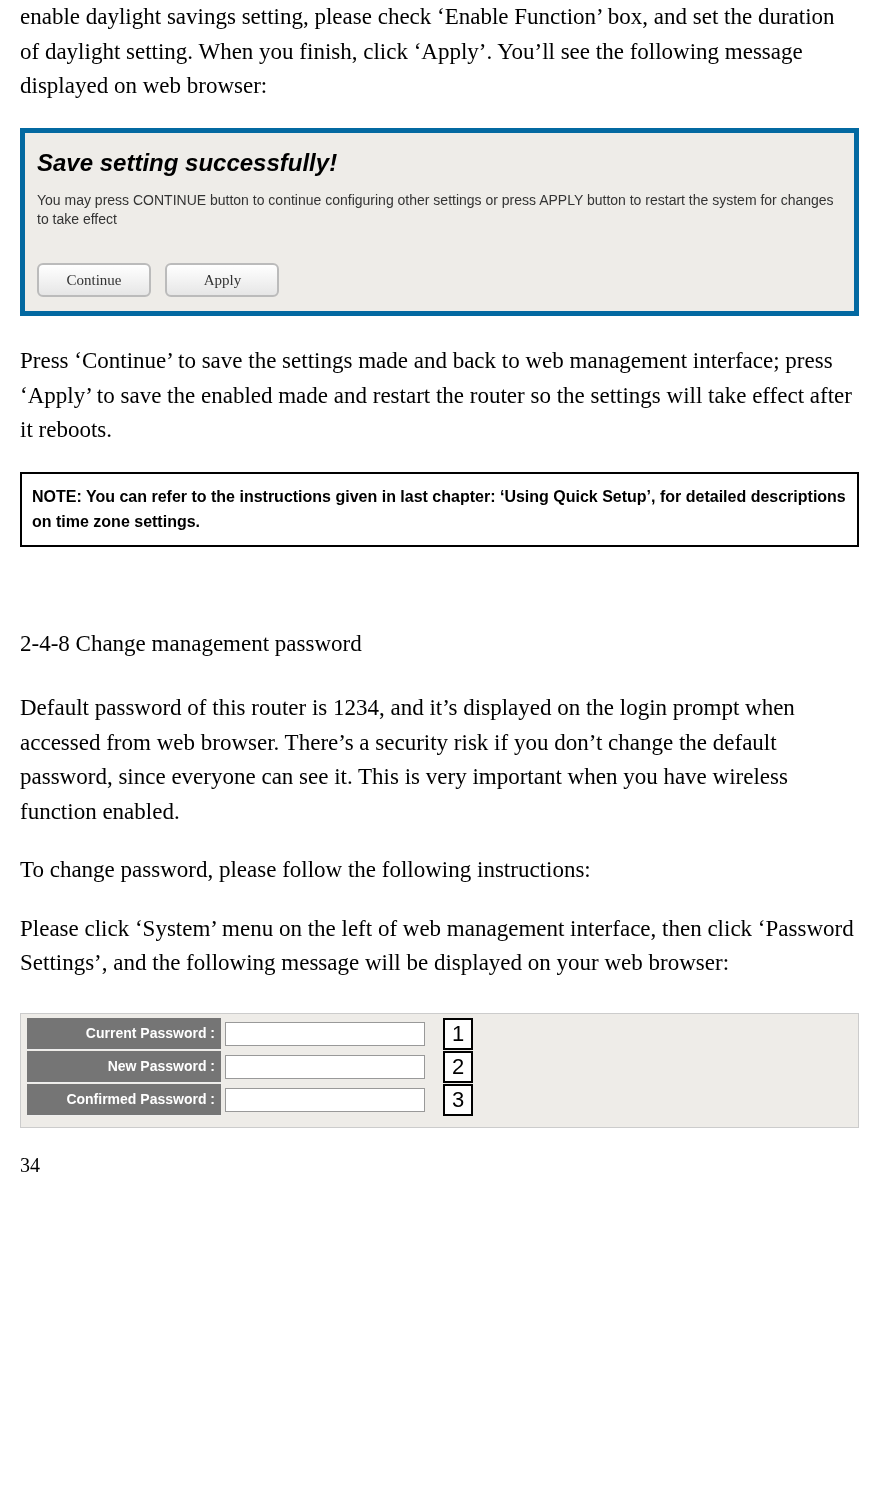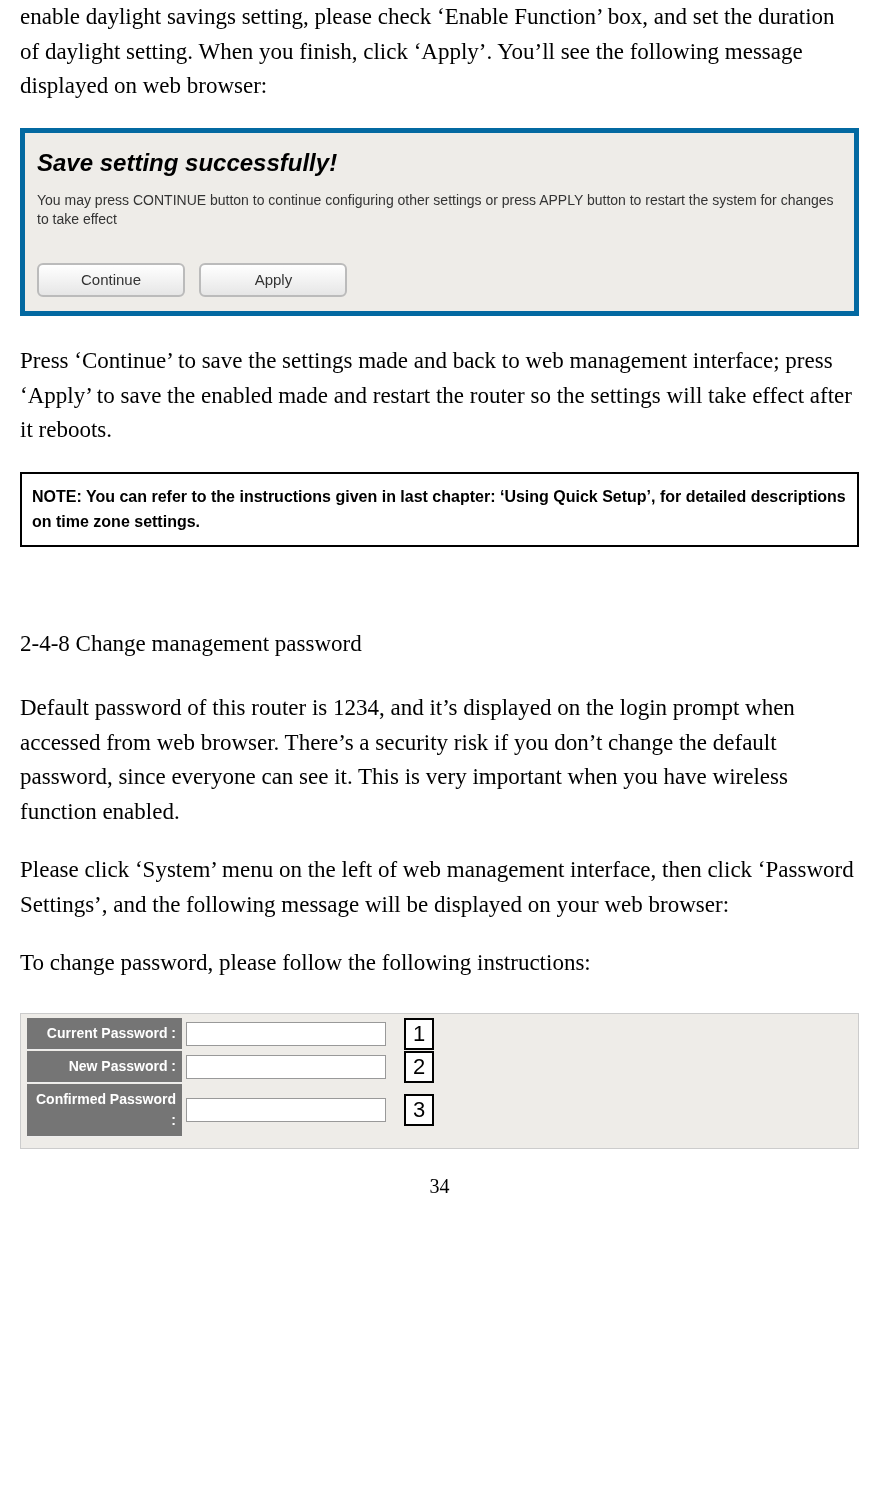--- a/index.html
+++ b/index.html
@@ -34,23 +34,23 @@
   .save-msg {
     font-size: 14px;
     color: #333;
     margin-bottom: 30px;
     line-height: 1.4;
   }
   .btn-row { }
   .ui-button {
     display: inline-block;
     min-width: 110px;
-    padding: 4px 17px;
+    padding: 4px 0;
     margin-right: 8px;
-    font-family: Liberation Sans, sans-serif;
+    font-family: Liberation Serif, serif;
     font-size: 15px;
     text-align: center;
     color: #333;
     background: linear-gradient(#fff, #e6e6e6);
     border: 2px solid #bbb;
     border-radius: 6px;
     cursor: pointer;
   }
   .note-box {
     border: 2px solid #000;
@@ -71,21 +71,21 @@
     font-family: Arial, Helvetica, sans-serif;
     position: relative;
     margin-top: 32px;
   }
   .pwd-row {
     display: flex;
     align-items: center;
     margin-bottom: 1px;
   }
   .pwd-label {
-    width: 155px;
+    width: 194px;
     background: #757575;
     color: #fff;
     font-weight: bold;
     font-size: 14px;
     text-align: right;
     padding: 5px 6px;
     border-bottom: 1px solid #eee;
     box-sizing: border-box;
   }
   .pwd-input {
@@ -108,21 +108,20 @@
     line-height: 28px;
     text-align: center;
     margin-left: 18px;
   }
   .pwd-btns {
     text-align: right;
     margin-top: 28px;
     padding-right: 10px;
   }
   .page-number {
-    text-align: center;
     font-size: 20px;
     margin-top: 22px;
   }
 </style>
 </head>
 <body>
 
 <div class="page">
 
   <p>enable daylight savings setting, please check ‘Enable Function’ box, and set the duration of daylight setting. When you finish, click ‘Apply’. You’ll see the following message displayed on web browser:</p>
@@ -136,22 +135,22 @@
     </div>
   </div>
 
   <p>Press ‘Continue’ to save the settings made and back to web management interface; press ‘Apply’ to save the enabled made and restart the router so the settings will take effect after it reboots.</p>
 
   <div class="note-box">NOTE: You can refer to the instructions given in last chapter: ‘Using Quick Setup’, for detailed descriptions on time zone settings.</div>
 
   <p class="section-heading">2-4-8 Change management password</p>
 
   <p>Default password of this router is 1234, and it’s displayed on the login prompt when accessed from web browser. There’s a security risk if you don’t change the default password, since everyone can see it. This is very important when you have wireless function enabled.</p>
+  <p>To change password, please follow the following instructions:</p>
   <p>Please click ‘System’ menu on the left of web management interface, then click ‘Password Settings’, and the following message will be displayed on your web browser:</p>
-  <p>To change password, please follow the following instructions:</p>
 
   <div class="pwd-box">
     <div class="pwd-row">
       <div class="pwd-label">Current Password :</div>
       <input class="pwd-input" type="password" style="">
       <span class="callout">1</span>
     </div>
     <div class="pwd-row">
       <div class="pwd-label">New Password :</div>
       <input class="pwd-input" type="password" style="">

